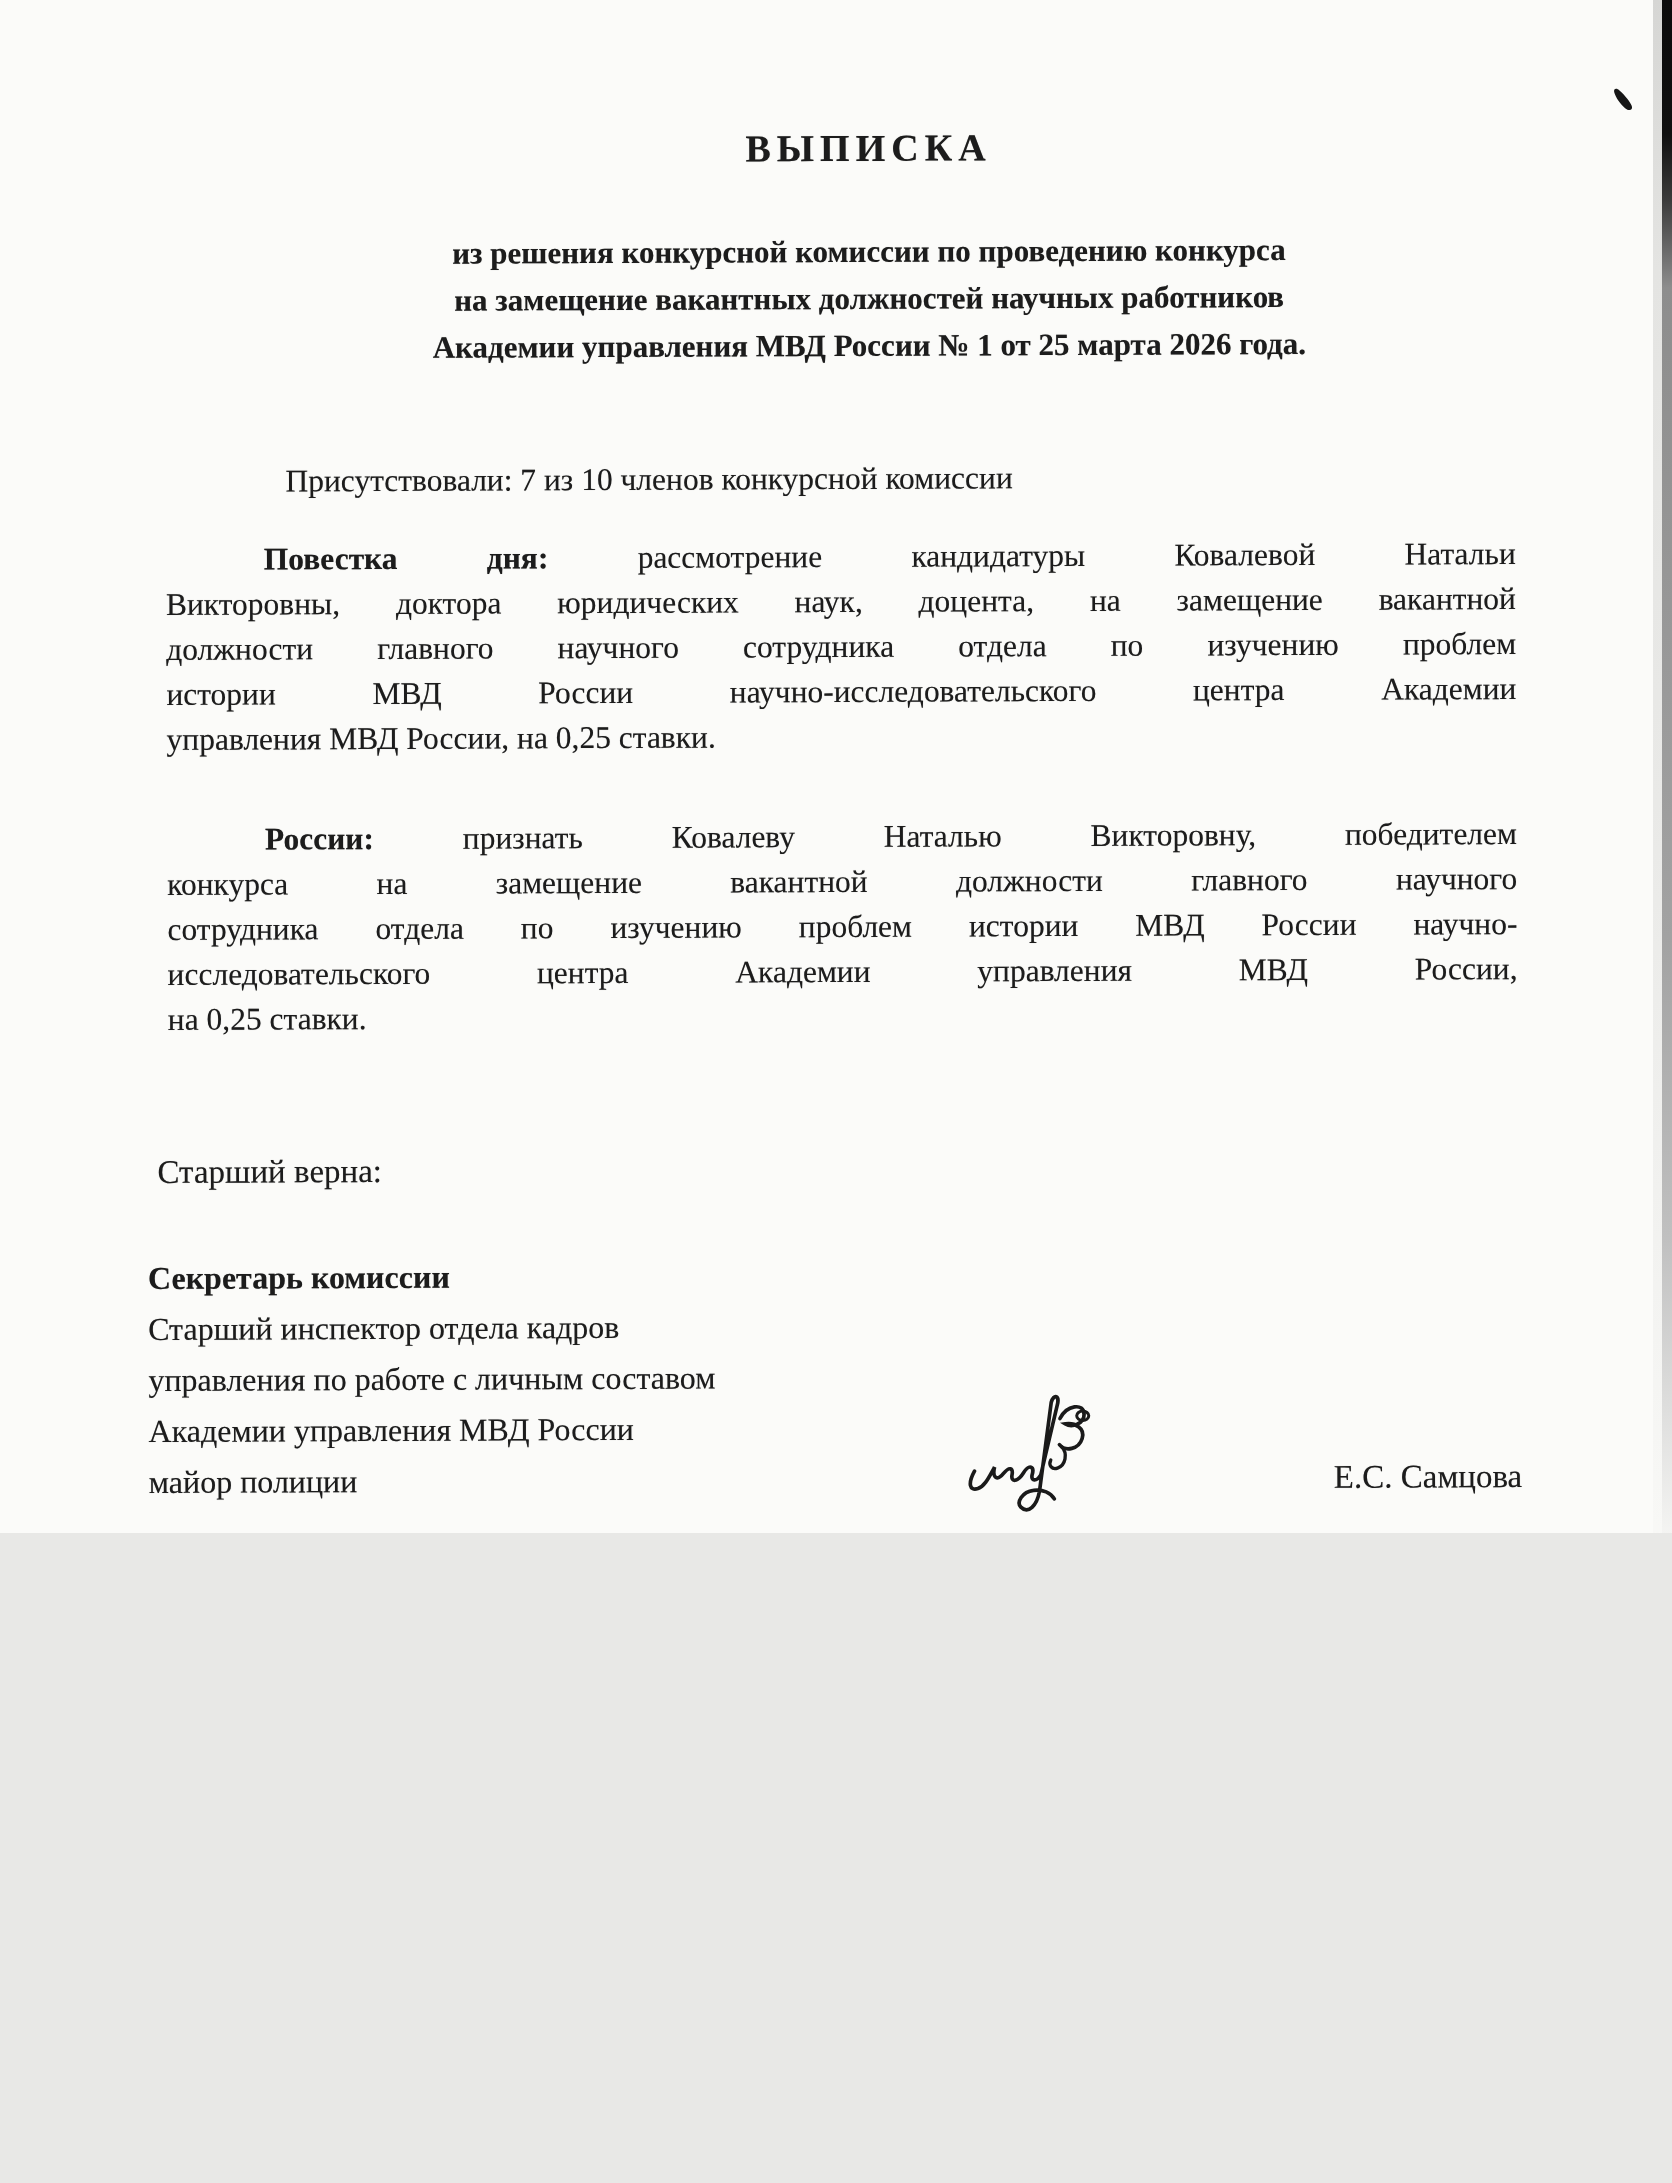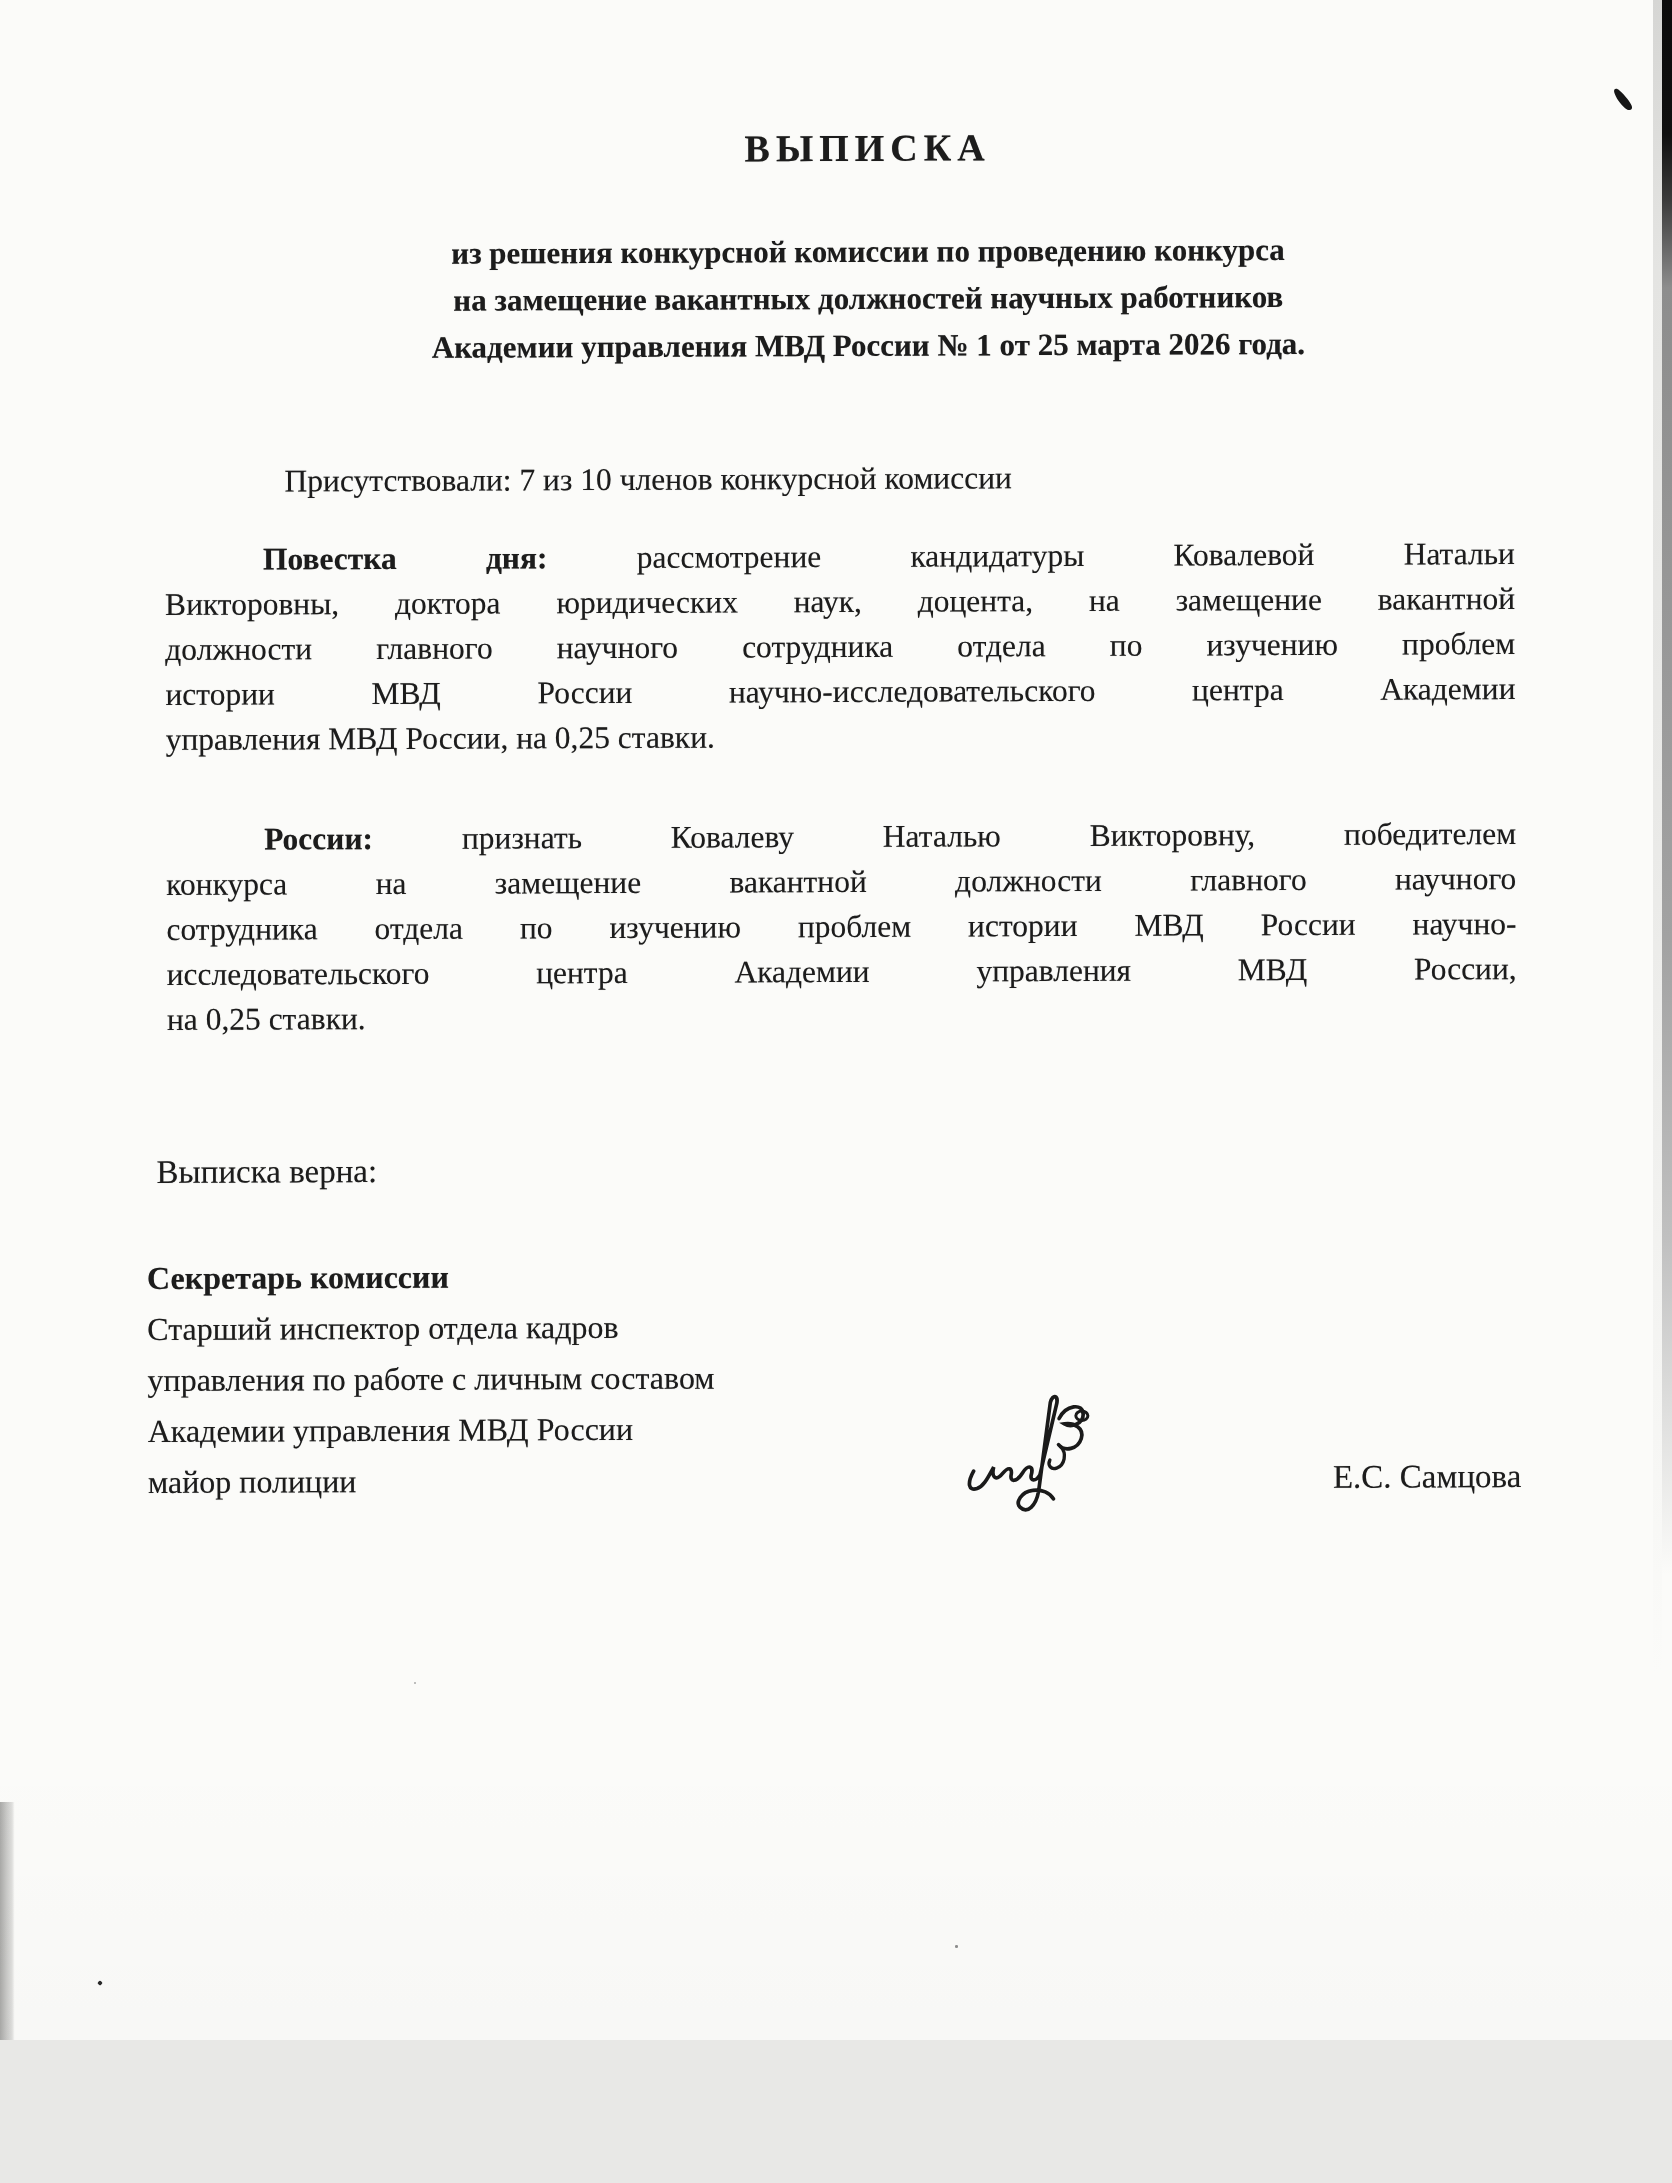--- a/index.html
+++ b/index.html
@@ -3,21 +3,21 @@
 <meta charset="utf-8">
 <style>
   html,body{margin:0;padding:0;}
   body{
     background:#e8e8e6;
     font-family:"Liberation Serif","DejaVu Serif",serif;
   }
   .page{
     position:relative;
     width:1673px;
-    height:2040px;
+    height:1533px;
     background:#fbfbf9;
     overflow:hidden;
     color:#1c1c1c;
   }
   .page::after{ 
     content:"";
     position:absolute;left:0;top:1741px;width:100%;height:442px;
     background:linear-gradient(to bottom, rgba(0,0,0,0) 0%, rgba(0,0,0,0.02) 100%);
     pointer-events:none;
   }
@@ -142,21 +142,21 @@
     </div>
 
     <div class="para resolution doc-text">
       <div class="jline first"><span class="lead">России:</span><span> признать Ковалеву Наталью Викторовну, победителем</span></div>
       <div class="jline">конкурса на замещение вакантной должности главного научного</div>
       <div class="jline">сотрудника отдела по изучению проблем истории МВД России научно-</div>
       <div class="jline">исследовательского центра Академии управления МВД России,</div>
       <div class="jline last">на 0,25 ставки.</div>
     </div>
 
-    <div class="certification doc-text">Выписка верна:</div>
+    <div class="certification doc-text">Старший верна:</div>
 
     <div class="signatory doc-text">
       <div class="sig-bold">Секретарь комиссии</div>
       <div>Старший инспектор отдела кадров</div>
       <div>управления по работе с личным составом</div>
       <div>Академии управления МВД России</div>
       <div>майор полиции</div>
     </div>
 
     <svg class="signature-svg" viewBox="0 0 212 224" fill="none" xmlns="http://www.w3.org/2000/svg">

